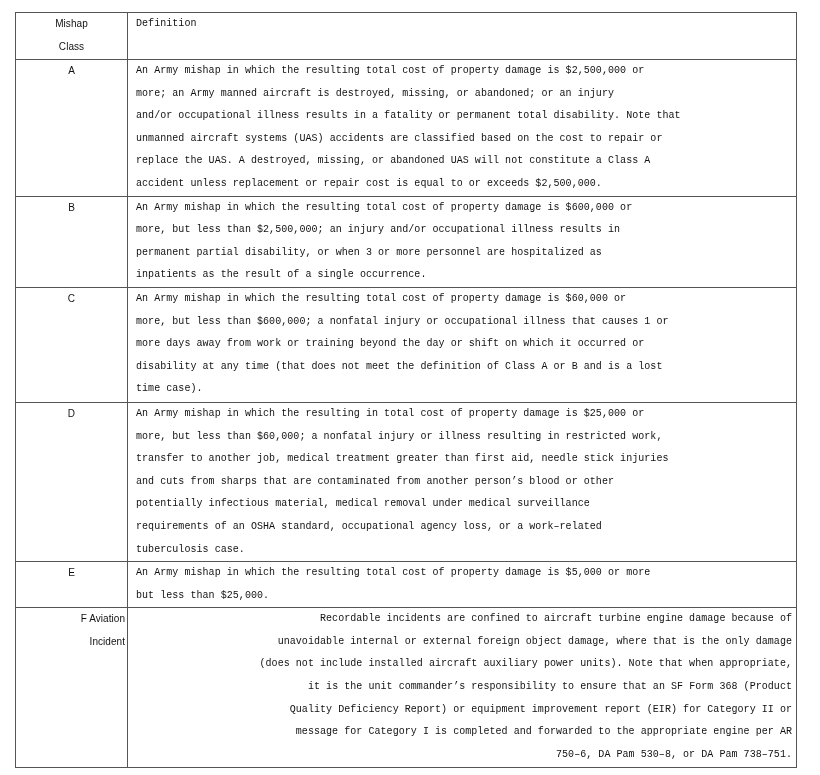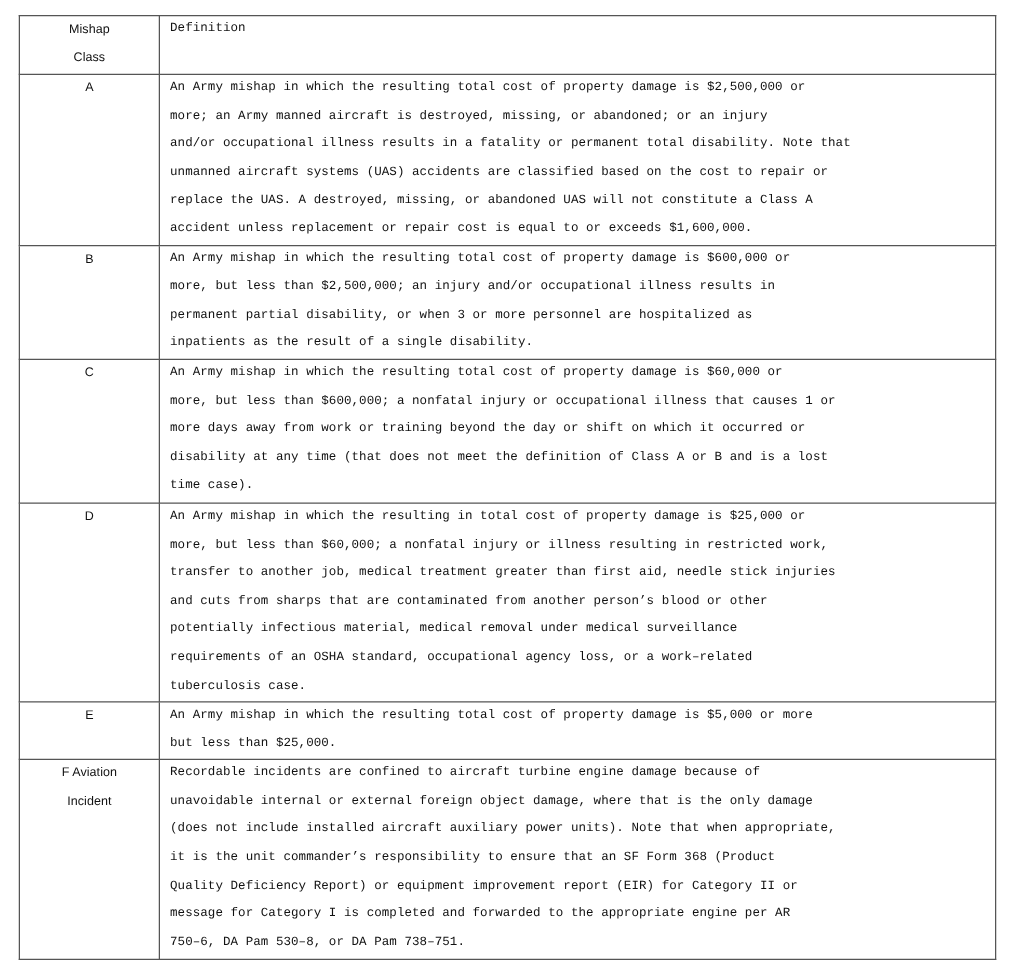--- a/index.html
+++ b/index.html
@@ -42,21 +42,21 @@
   .def-cell {
     text-align: left;
     font-family: Liberation Mono, monospace;
   }
   tr.header-row td { height: 46px; }
   tr.row-a td { height: 134px; }
   tr.row-b td { height: 88px; }
   tr.row-c td { height: 114px; }
   tr.row-d td { height: 153px; }
   tr.row-e td { height: 45px; }
-  tr.row-f td { height: 159px; }
+  tr.row-f td { height: 159px; text-align: right; }
   .line { display: block; white-space: nowrap; }
 </style>
 </head>
 <body>
 
 <table class="mishap-table">
   <colgroup>
     <col class="col-class">
     <col class="col-def">
   </colgroup>
@@ -74,33 +74,33 @@
     <tr class="row-a">
       <td class="class-cell">
         <span class="line">A</span>
       </td>
       <td class="def-cell">
         <span class="line">An Army mishap in which the resulting total cost of property damage is $2,500,000 or</span>
         <span class="line">more; an Army manned aircraft is destroyed, missing, or abandoned; or an injury</span>
         <span class="line">and/or occupational illness results in a fatality or permanent total disability. Note that</span>
         <span class="line">unmanned aircraft systems (UAS) accidents are classified based on the cost to repair or</span>
         <span class="line">replace the UAS. A destroyed, missing, or abandoned UAS will not constitute a Class A</span>
-        <span class="line">accident unless replacement or repair cost is equal to or exceeds $1,600,000.</span>
+        <span class="line">accident unless replacement or repair cost is equal to or exceeds $2,500,000.</span>
       </td>
     </tr>
 
     <tr class="row-b">
       <td class="class-cell">
         <span class="line">B</span>
       </td>
       <td class="def-cell">
         <span class="line">An Army mishap in which the resulting total cost of property damage is $600,000 or</span>
         <span class="line">more, but less than $2,500,000; an injury and/or occupational illness results in</span>
         <span class="line">permanent partial disability, or when 3 or more personnel are hospitalized as</span>
-        <span class="line">inpatients as the result of a single disability.</span>
+        <span class="line">inpatients as the result of a single occurrence.</span>
       </td>
     </tr>
 
     <tr class="row-c">
       <td class="class-cell">
         <span class="line">C</span>
       </td>
       <td class="def-cell">
         <span class="line">An Army mishap in which the resulting total cost of property damage is $60,000 or</span>
         <span class="line">more, but less than $600,000; a nonfatal injury or occupational illness that causes 1 or</span>

